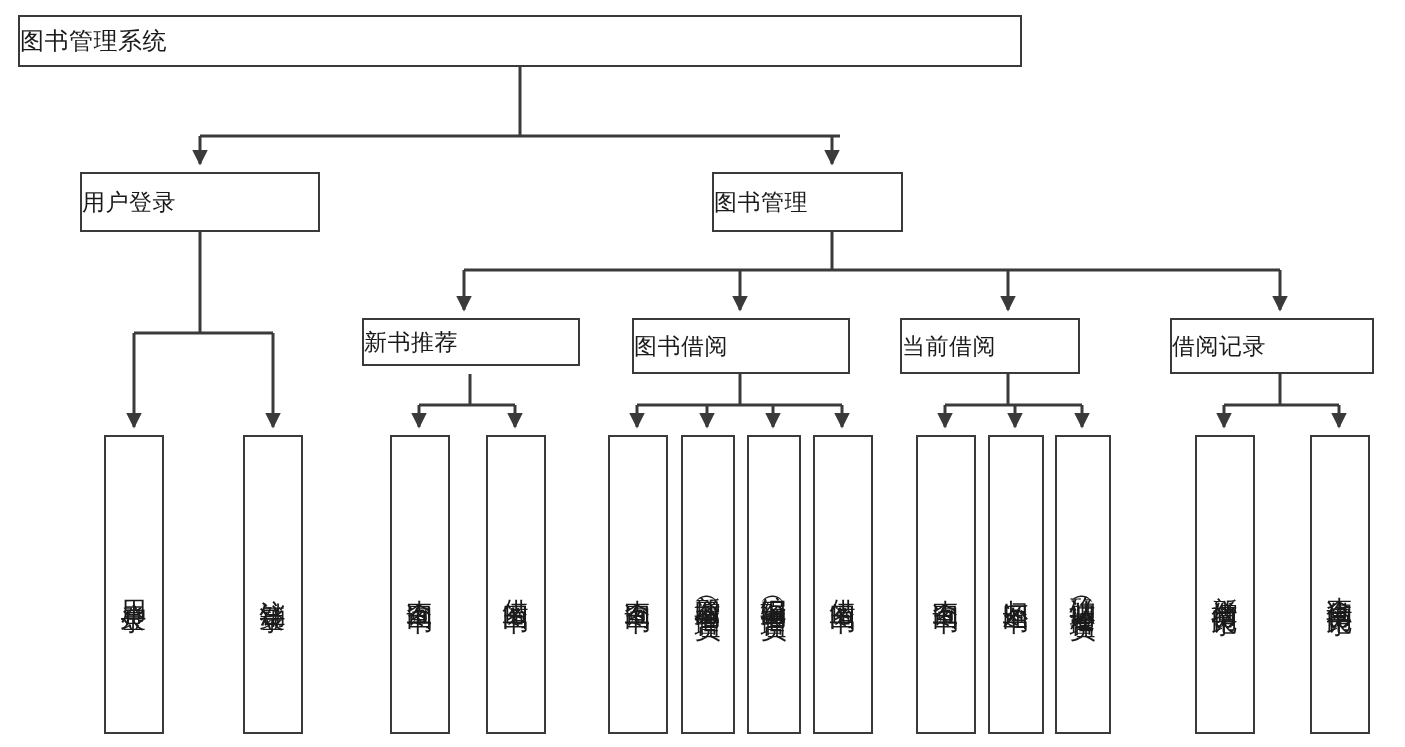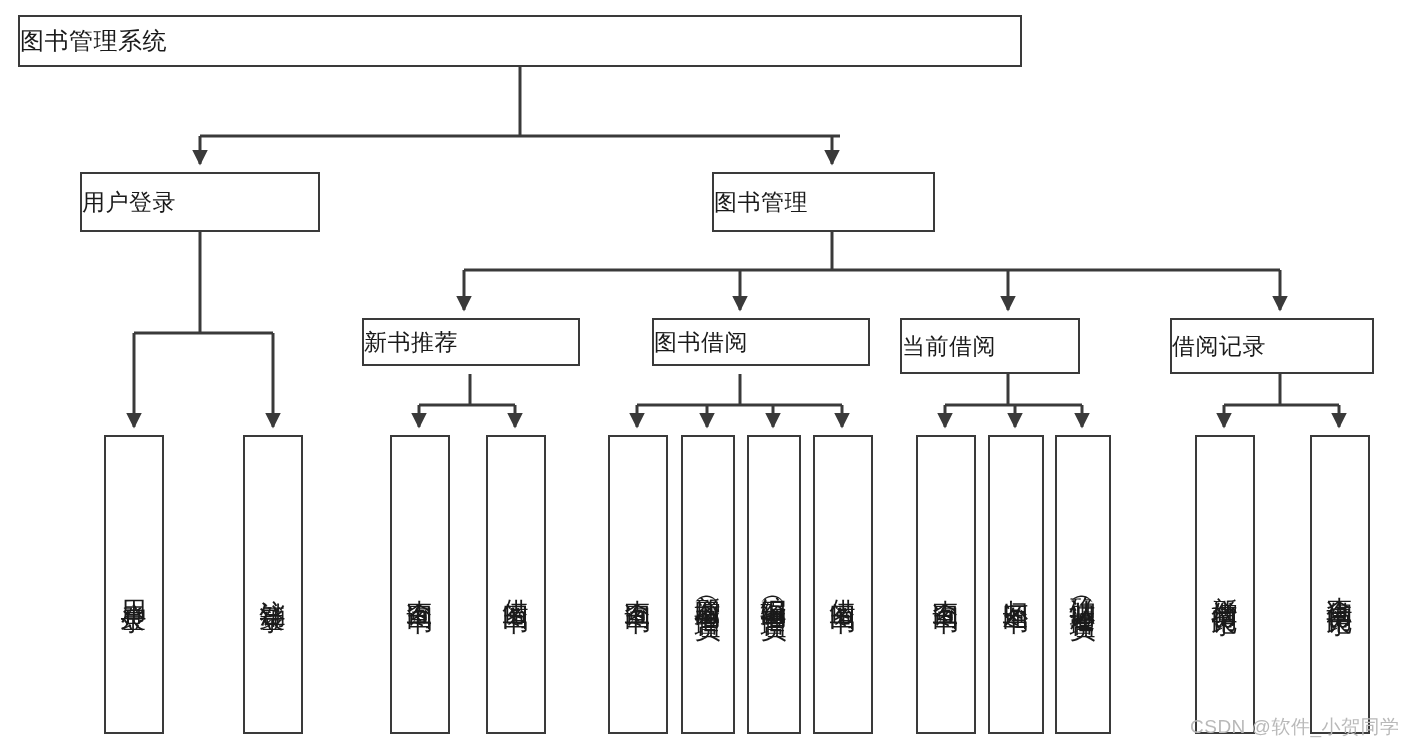--- a/index.html
+++ b/index.html
@@ -133,28 +133,28 @@
     </g>
   </svg>
 
   <div class="node horizontal root" style="left: 18px; top: 15px; width: 1004px; height: 52px; border-color: rgb(58, 58, 58); background: rgb(255, 255, 255); color: rgb(26, 26, 26);">
     <span class="node-label">图书管理系统</span>
   </div>
 
   <div class="node horizontal" style="left: 80px; top: 172px; width: 240px; height: 60px; border-color: rgb(58, 58, 58); background: rgb(255, 255, 255); color: rgb(26, 26, 26);">
     <span class="node-label">用户登录</span>
   </div>
-  <div class="node horizontal" style="left: 712px; top: 172px; width: 223px; height: 60px; border-color: rgb(58, 58, 58); background: rgb(255, 255, 255); color: rgb(26, 26, 26);">
+  <div class="node horizontal" style="left: 712px; top: 172px; width: 191px; height: 60px; border-color: rgb(58, 58, 58); background: rgb(255, 255, 255); color: rgb(26, 26, 26);">
     <span class="node-label">图书管理</span>
   </div>
 
   <div class="node horizontal" style="left: 362px; top: 318px; width: 218px; height: 48px; border-color: rgb(58, 58, 58); background: rgb(255, 255, 255); color: rgb(26, 26, 26);">
     <span class="node-label">新书推荐</span>
   </div>
-  <div class="node horizontal" style="left: 632px; top: 318px; width: 218px; height: 48px; border-color: rgb(58, 58, 58); background: rgb(255, 255, 255); color: rgb(26, 26, 26); margin-left: 20px;">
+  <div class="node horizontal" style="left: 632px; top: 318px; width: 218px; height: 56px; border-color: rgb(58, 58, 58); background: rgb(255, 255, 255); color: rgb(26, 26, 26);">
     <span class="node-label">图书借阅</span>
   </div>
   <div class="node horizontal" style="left: 900px; top: 318px; width: 180px; height: 56px; border-color: rgb(58, 58, 58); background: rgb(255, 255, 255); color: rgb(26, 26, 26);">
     <span class="node-label">当前借阅</span>
   </div>
   <div class="node horizontal" style="left: 1170px; top: 318px; width: 204px; height: 56px; border-color: rgb(58, 58, 58); background: rgb(255, 255, 255); color: rgb(26, 26, 26);">
     <span class="node-label">借阅记录</span>
   </div>
 
   <div class="node vertical" style="left: 104px; top: 435px; width: 60px; height: 299px; border-color: rgb(58, 58, 58); background: rgb(255, 255, 255); color: rgb(26, 26, 26);">
@@ -190,15 +190,14 @@
   <div class="node vertical tall" style="left: 1055px; top: 435px; width: 56px; height: 299px; border-color: rgb(58, 58, 58); background: rgb(255, 255, 255); color: rgb(26, 26, 26);">
     <span class="node-label">确认归还（管理员）</span>
   </div>
   <div class="node vertical" style="left: 1195px; top: 435px; width: 60px; height: 299px; border-color: rgb(58, 58, 58); background: rgb(255, 255, 255); color: rgb(26, 26, 26);">
     <span class="node-label">新增借阅记录</span>
   </div>
   <div class="node vertical" style="left: 1310px; top: 435px; width: 60px; height: 299px; border-color: rgb(58, 58, 58); background: rgb(255, 255, 255); color: rgb(26, 26, 26);">
     <span class="node-label">查询借阅记录</span>
   </div>
 
-  <div class="watermark" style="left: 1190px; top: 714px; color: rgb(185, 185, 185);">CSDN @软件_小贺同学</div>
 
 </div>
 
 </body></html>

